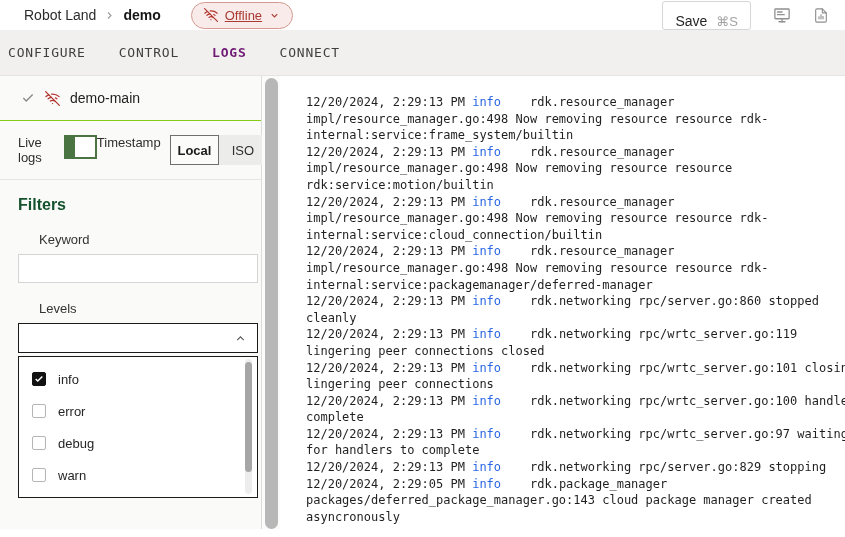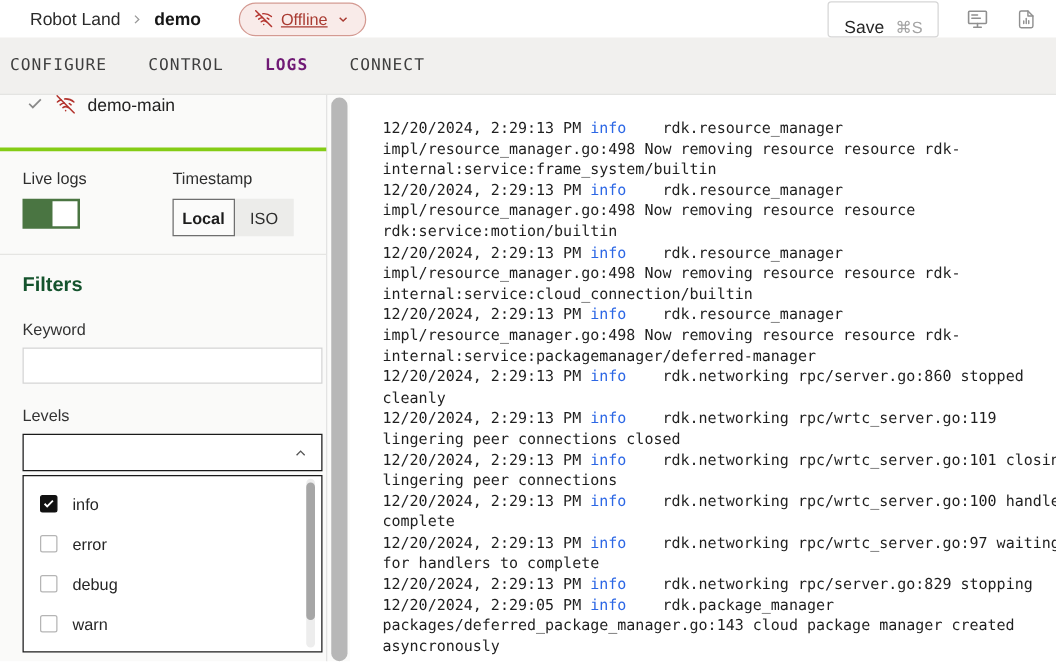--- a/index.html
+++ b/index.html
@@ -31,37 +31,37 @@
 
   
   .content { display:flex; height:453px; }
   .sidebar { width:262px; background:#fafaf9; border-right:1px solid #dcdcdc; flex:none; }
   .scroll-col { width:18px; flex:none; position:relative; background:#fbfbfa; }
   .scroll-thumb { position:absolute; left:3px; top:2px; width:13px; height:451px;
                   background:#b7b7b7; border-radius:7px; }
   .logs-main { flex:1; background:#fff; overflow:hidden; }
 
   
-  .part-row { height:45px; display:flex; padding-left:21px; gap:10px;
-              border-bottom:3px solid #84cc16; }
+  .part-row { height:45px; display:flex; align-items:center; padding-left:21px; gap:10px;
+              border-bottom:1px solid #84cc16; }
   .part-name { font-size:14px; color:#222; }
   .controls-row { padding:14px 3px 14px 18px; border-bottom:1px solid #e5e5e3; display:flex; }
-  .ctrl-col { display:flex; flex-direction:column; gap:9px; }
+  .ctrl-col { display:flex; flex-direction:row; gap:9px; }
   .ctrl-col.left { width:120px; }
   .ctrl-label { font-size:13px; color:#2e2e2e; }
   .toggle { width:46px; height:24px; background:#4a7542; position:relative; cursor:pointer; }
   .toggle-knob { position:absolute; top:2px; right:2px; width:20px; height:20px; background:#fff; }
   .segmented { display:flex; background:#ececea; height:30px; width:97px; }
   .seg-btn { flex:1; display:flex; align-items:center; justify-content:center; font-size:13px;
              color:#2e2e2e; cursor:pointer; }
   .seg-btn.selected { background:#fbfbfa; border:1px solid #6f6f6f; font-weight:700; color:#1c1c1c; }
 
   .filters { padding:16px 3px 0 18px; }
   .filters-title { font-size:16px; font-weight:700; color:#14532d; margin-bottom:18px; }
-  .field-label { font-size:13px; color:#333; margin-bottom:7px; }
+  .field-label { font-size:13px; color:#333; margin-bottom:7px;margin-left:21px; }
   .keyword-input { width:240px; height:29px; border:1px solid #d4d4d4; background:#fff;
                    margin-bottom:18px; font-size:13px; padding:0 8px;
                    font-family:"Liberation Sans",sans-serif; }
   .levels-select { width:240px; height:30px; border:1.5px solid #1a1a1a; background:#fff;
                    display:flex; align-items:center; justify-content:flex-end;
                    padding-right:10px; cursor:pointer; }
   .levels-dropdown { width:240px; height:142px; border:1.5px solid #1a1a1a; background:#fff;
                      margin-top:3px; position:relative; overflow:hidden; padding-top:6px; }
   .level-row { height:32px; display:flex; align-items:center; padding-left:13px; gap:12px; cursor:pointer; }
   .checkbox { width:14px; height:14px; border:1px solid #b5b5b5; background:#fff; border-radius:2px;

